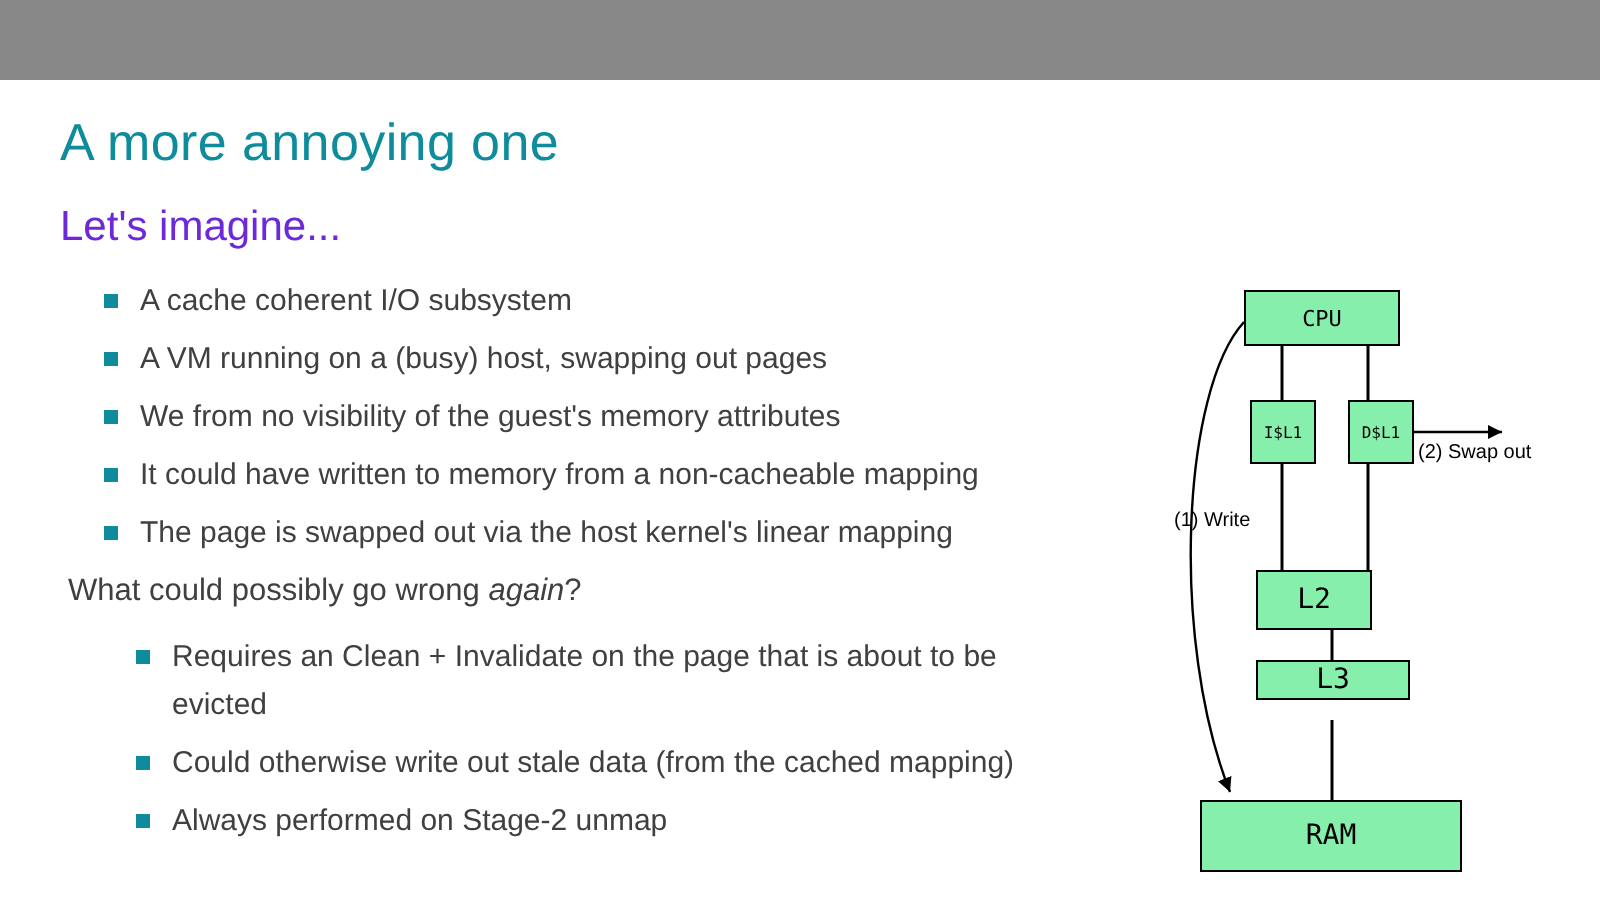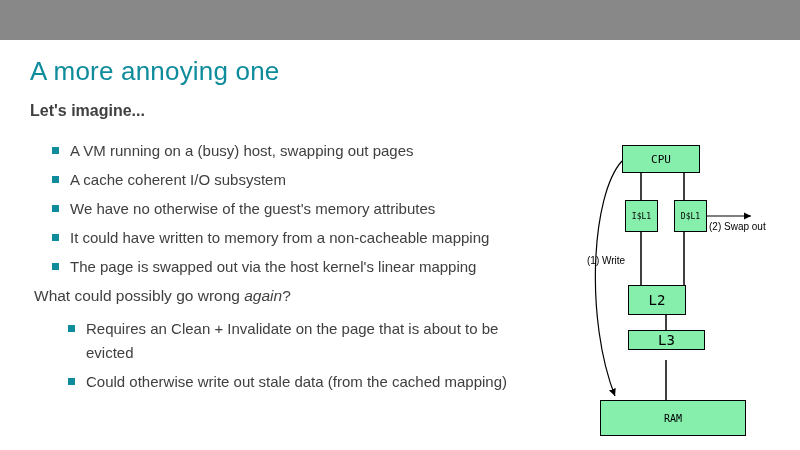--- a/index.html
+++ b/index.html
@@ -5,21 +5,21 @@
   html,body{margin:0;padding:0;background:#888;}
   .slide{
     position:relative;width:800px;height:450px;background:#ffffff;
     font-family:"Liberation Sans",sans-serif;overflow:hidden;margin-top:40px;
   }
   .title{
     position:absolute;left:30px;top:16px;font-size:26px;font-weight:400;
     color:#0e8c9c;letter-spacing:.2px;
   }
   .intro{
-    position:absolute;left:30px;top:62px;font-size:16px;color:#404040;font-weight:bold;
+    position:absolute;left:30px;top:62px;font-size:21px;color:#6d28d9;
   }
   .bullets{position:absolute;left:52px;top:102px;width:530px;}
   .bullet-row{display:flex;margin-bottom:11px;font-size:15px;color:#404040;line-height:1.2;}
   .bullet-sq{width:7px;height:7px;background:#0e8c9c;margin:5px 11px 0 0;flex:none;}
   .question{
     position:absolute;left:34px;top:247px;font-size:15.5px;color:#404040;
   }
   .sub-bullets{position:absolute;left:68px;top:277px;width:470px;}
   .sub-row{display:flex;margin-bottom:5px;font-size:15px;color:#404040;line-height:1.6;}
   .sub-row .bullet-sq{margin-top:8px;}
@@ -35,49 +35,49 @@
   .dbox{
     position:absolute;border:1px solid #000;background:#86efac;color:#000;
     display:flex;align-items:center;justify-content:center;
     font-family:"DejaVu Sans Mono",monospace;box-sizing:border-box;
   }
   .cpu{left:37px;top:10px;width:78px;height:28px;font-size:11px;}
   .il1{left:40px;top:65px;width:33px;height:32px;font-size:8px;}
   .dl1{left:89px;top:65px;width:33px;height:32px;font-size:8px;}
   .l2{left:43px;top:150px;width:58px;height:30px;font-size:14px;}
   .l3{left:43px;top:195px;width:77px;height:20px;font-size:14px;}
-  .ram{left:15px;top:265px;width:146px;height:36px;font-size:10px;}
+  .ram{left:15px;top:265px;width:131px;height:36px;font-size:14px;}
   .dlabel{
     position:absolute;font-size:10px;color:#000;white-space:nowrap;
     font-family:"Liberation Sans",sans-serif;
   }
   .write-label{left:2px;top:120px;}
   .swap-label{left:124px;top:86px;}
   .arrows{position:absolute;left:0;top:0;pointer-events:none;}
 </style>
 </head>
 <body>
 
 <div class="slide">
 
   <div class="title">A more annoying one</div>
   <div class="intro">Let's imagine...</div>
 
   <div class="bullets">
     <div class="bullet-row">
       <span class="bullet-sq"></span>
+      <span>A cache coherent I/O subsystem</span>
+    </div>
+    <div class="bullet-row">
+      <span class="bullet-sq"></span>
       <span>A VM running on a (busy) host, swapping out pages</span>
     </div>
     <div class="bullet-row">
       <span class="bullet-sq"></span>
-      <span>A cache coherent I/O subsystem</span>
-    </div>
-    <div class="bullet-row">
-      <span class="bullet-sq"></span>
-      <span>We have no otherwise of the guest's memory attributes</span>
+      <span>We from no visibility of the guest's memory attributes</span>
     </div>
     <div class="bullet-row">
       <span class="bullet-sq"></span>
       <span>It could have written to memory from a non-cacheable mapping</span>
     </div>
     <div class="bullet-row">
       <span class="bullet-sq"></span>
       <span>The page is swapped out via the host kernel's linear mapping</span>
     </div>
   </div>
@@ -85,20 +85,24 @@
   <div class="question"><span>What could possibly go wrong </span><em>again</em><span>?</span></div>
 
   <div class="sub-bullets">
     <div class="sub-row">
       <span class="bullet-sq"></span>
       <span>Requires an Clean + Invalidate on the page that is about to be evicted</span>
     </div>
     <div class="sub-row">
       <span class="bullet-sq"></span>
       <span>Could otherwise write out stale data (from the cached mapping)</span>
+    </div>
+    <div class="sub-row">
+      <span class="bullet-sq"></span>
+      <span>Always performed on Stage-2 unmap</span>
     </div>
   </div>
 
   <div class="diagram">
     <svg class="arrows" width="215" height="320" viewBox="0 0 215 320">
       <defs>
         <marker id="arrow" markerWidth="8" markerHeight="8" refX="6" refY="3" orient="auto" markerUnits="strokeWidth">
           <path d="M0,0 L6,3 L0,6 z" fill="#000"></path>
         </marker>
       </defs>

